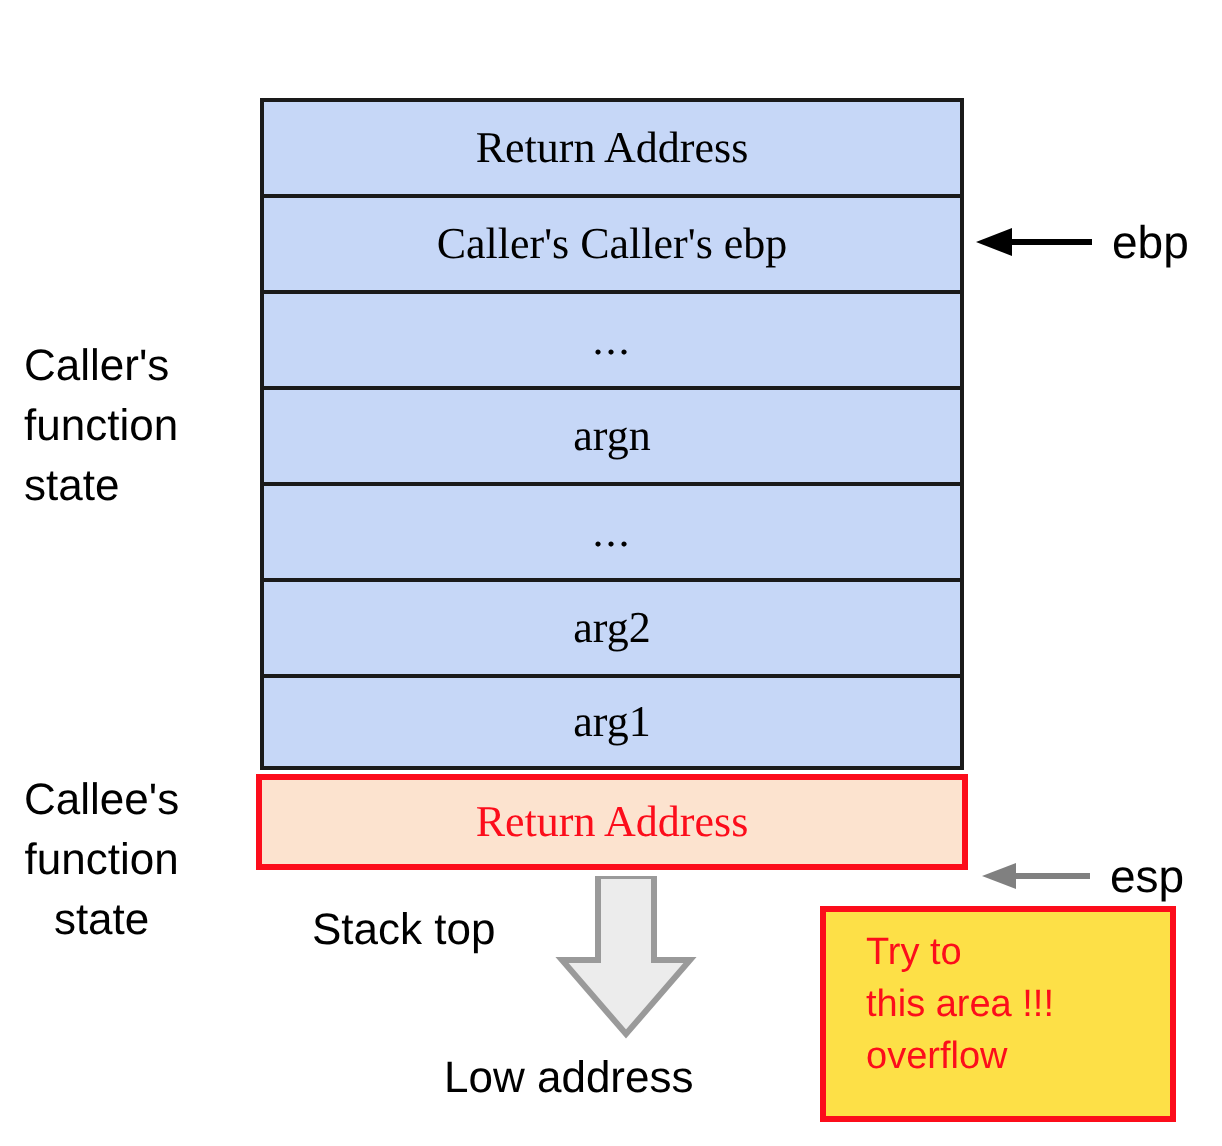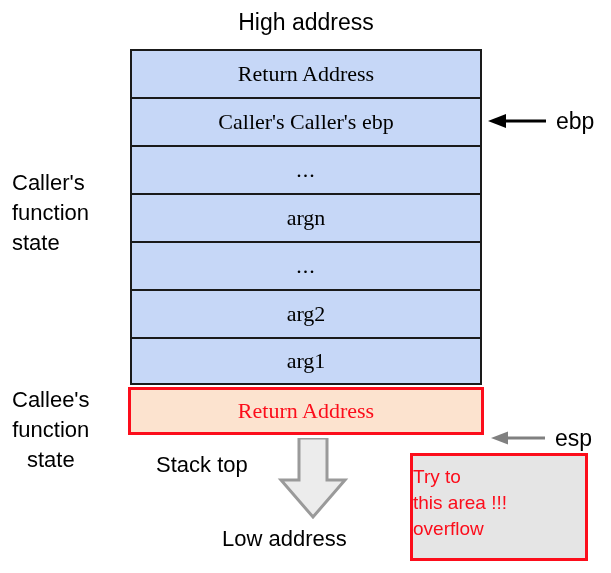--- a/index.html
+++ b/index.html
@@ -129,37 +129,36 @@
   .cap.low-addr  { left: 222px; top: 526px; }
 
   
   .warn-box {
     position: absolute;
     left: 410px;
     top: 453px;
     width: 178px;
     height: 108px;
     box-sizing: border-box;
-    background: #e5e5e5;
+    background: #fde047;
     border: 3px solid #fc0d1b;
-    padding: 8px 0 0 0;
+    padding: 8px 0 0 20px;
   }
   .warn-line {
     font-size: 19px;
     line-height: 26px;
     color: #fc0d1b;
     white-space: nowrap;
   }
 </style>
 </head>
 <body>
 
 <div id="canvas">
 
-  <div class="title-high">High address</div>
 
   <div class="side-label caller">
     <div>Caller's</div>
     <div>function</div>
     <div>state</div>
   </div>
 
   <div class="side-label callee">
     <div>Callee's</div>
     <div>function</div>

